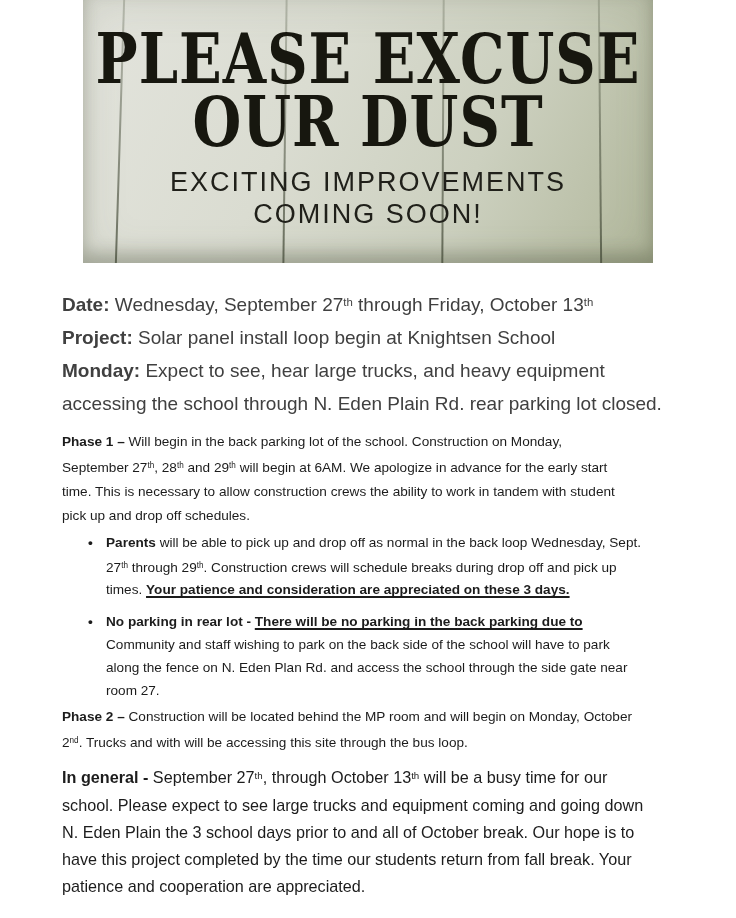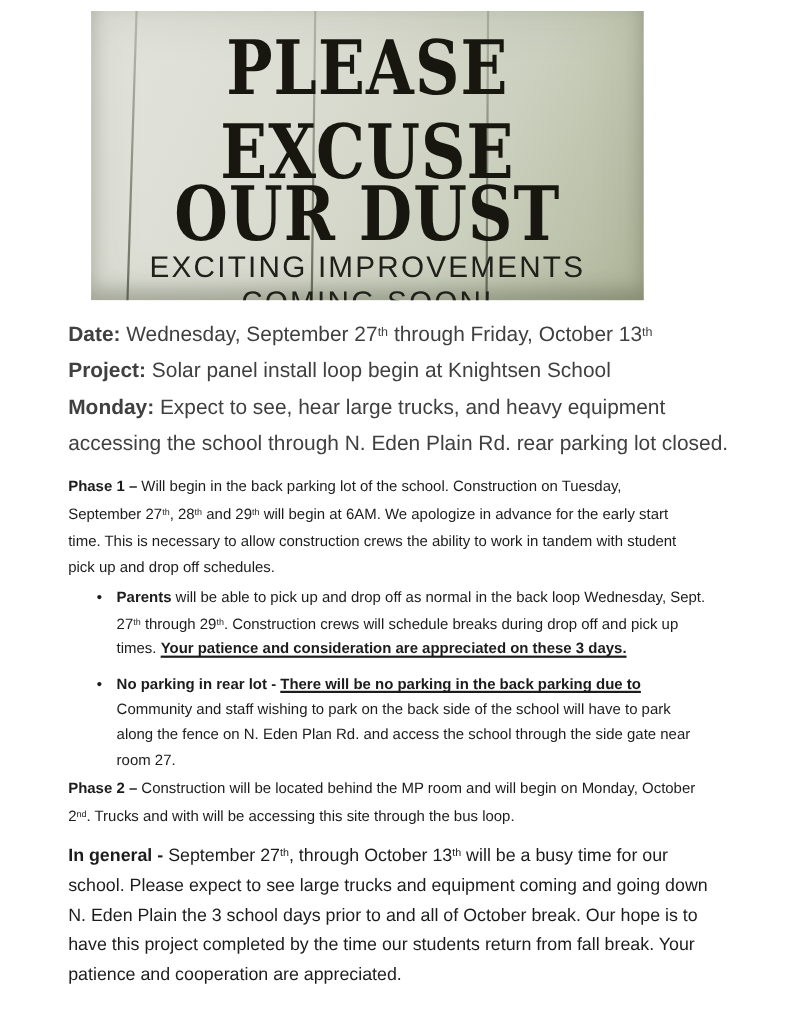--- a/index.html
+++ b/index.html
@@ -5,37 +5,37 @@
   html,body{margin:0;padding:0;background:#ffffff;}
   body{
     width:736px;height:918px;overflow:hidden;
     font-family:"Liberation Sans",sans-serif;color:#1c1c1c;
     -webkit-font-smoothing:antialiased;
   }
   .page{position:relative;width:736px;height:918px;background:#ffffff;}
 
   
   .banner{
-    position:absolute;left:83px;top:10px;width:502px;height:263px;margin:0;
+    position:absolute;left:83px;top:0;width:570px;height:263px;margin:0;
     background:linear-gradient(115deg,#e3e4dd 0%,#dadcd1 38%,#ccd0bf 68%,#b1b79b 100%);
     box-shadow:inset 0 -10px 16px rgba(62,68,46,.30), inset 0 0 46px rgba(92,98,76,.16);
     overflow:hidden;
   }
   .seam{position:absolute;top:-6px;bottom:-6px;width:2px;
     background:linear-gradient(to bottom,rgba(97,104,84,.30),rgba(66,72,54,.75));}
   .seam.s1{left:36px;transform:rotate(1.8deg);}
   .seam.s2{left:201px;transform:rotate(.7deg);}
   .seam.s3{left:359px;transform:rotate(.3deg);}
   .seam.s4{left:516px;transform:rotate(-.5deg);}
   .banner-inner{position:relative;text-align:center;padding-top:28px;}
   .title-line{
     font-family:"DejaVu Serif",serif;font-weight:700;font-size:56px;line-height:63px;
     letter-spacing:1px;color:#17170f;transform:scaleY(1.22);
   }
-  .banner-subtitle{margin-top:0;font-size:27px;line-height:32px;letter-spacing:2px;
+  .banner-subtitle{margin-top:12px;font-size:27px;line-height:32px;letter-spacing:2px;
     color:#20201a;font-weight:400;text-align:center;}
 
   
   .doc{position:absolute;left:62px;top:277px;width:620px;}
   .text-line{white-space:nowrap;}
   .b{font-weight:700;}
   .u{text-decoration:underline;text-decoration-thickness:1.7px;text-underline-offset:2px;}
   .sup{font-size:.6em;vertical-align:.45em;}
 
   .lead{margin:9px 0 10px 0;font-size:19px;line-height:33px;color:#404040;}
@@ -69,21 +69,21 @@
   <main class="doc">
 
     <section class="lead">
         <div class="text-line"><span class="run b">Date:</span><span class="run"> Wednesday, September 27</span><span class="run sup">th</span><span class="run"> through Friday, October 13</span><span class="run sup">th</span></div>
         <div class="text-line"><span class="run b">Project:</span><span class="run"> Solar panel install loop begin at Knightsen School</span></div>
         <div class="text-line"><span class="run b">Monday:</span><span class="run"> Expect to see, hear large trucks, and heavy equipment</span></div>
         <div class="text-line"><span class="run">accessing the school through N. Eden Plain Rd. rear parking lot closed.</span></div>
       </section>
 
     <section class="para phase1">
-        <div class="text-line"><span class="run b">Phase 1 – </span><span class="run">Will begin in the back parking lot of the school. Construction on Tuesday,</span></div>
+        <div class="text-line"><span class="run b">Phase 1 – </span><span class="run">Will begin in the back parking lot of the school. Construction on Monday,</span></div>
         <div class="text-line"><span class="run">September 27</span><span class="run sup">th</span><span class="run">, 28</span><span class="run sup">th</span><span class="run"> and 29</span><span class="run sup">th</span><span class="run"> will begin at 6AM. We apologize in advance for the early start</span></div>
         <div class="text-line"><span class="run">time. This is necessary to allow construction crews the ability to work in tandem with student</span></div>
         <div class="text-line"><span class="run">pick up and drop off schedules.</span></div>
       </section>
 
     <section class="bullet">
       <span class="marker">•</span>
       <div class="bullet-body">
           <div class="text-line"><span class="run b">Parents</span><span class="run"> will be able to pick up and drop off as normal in the back loop Wednesday, Sept.</span></div>
           <div class="text-line"><span class="run">27</span><span class="run sup">th</span><span class="run"> through 29</span><span class="run sup">th</span><span class="run">. Construction crews will schedule breaks during drop off and pick up</span></div>

